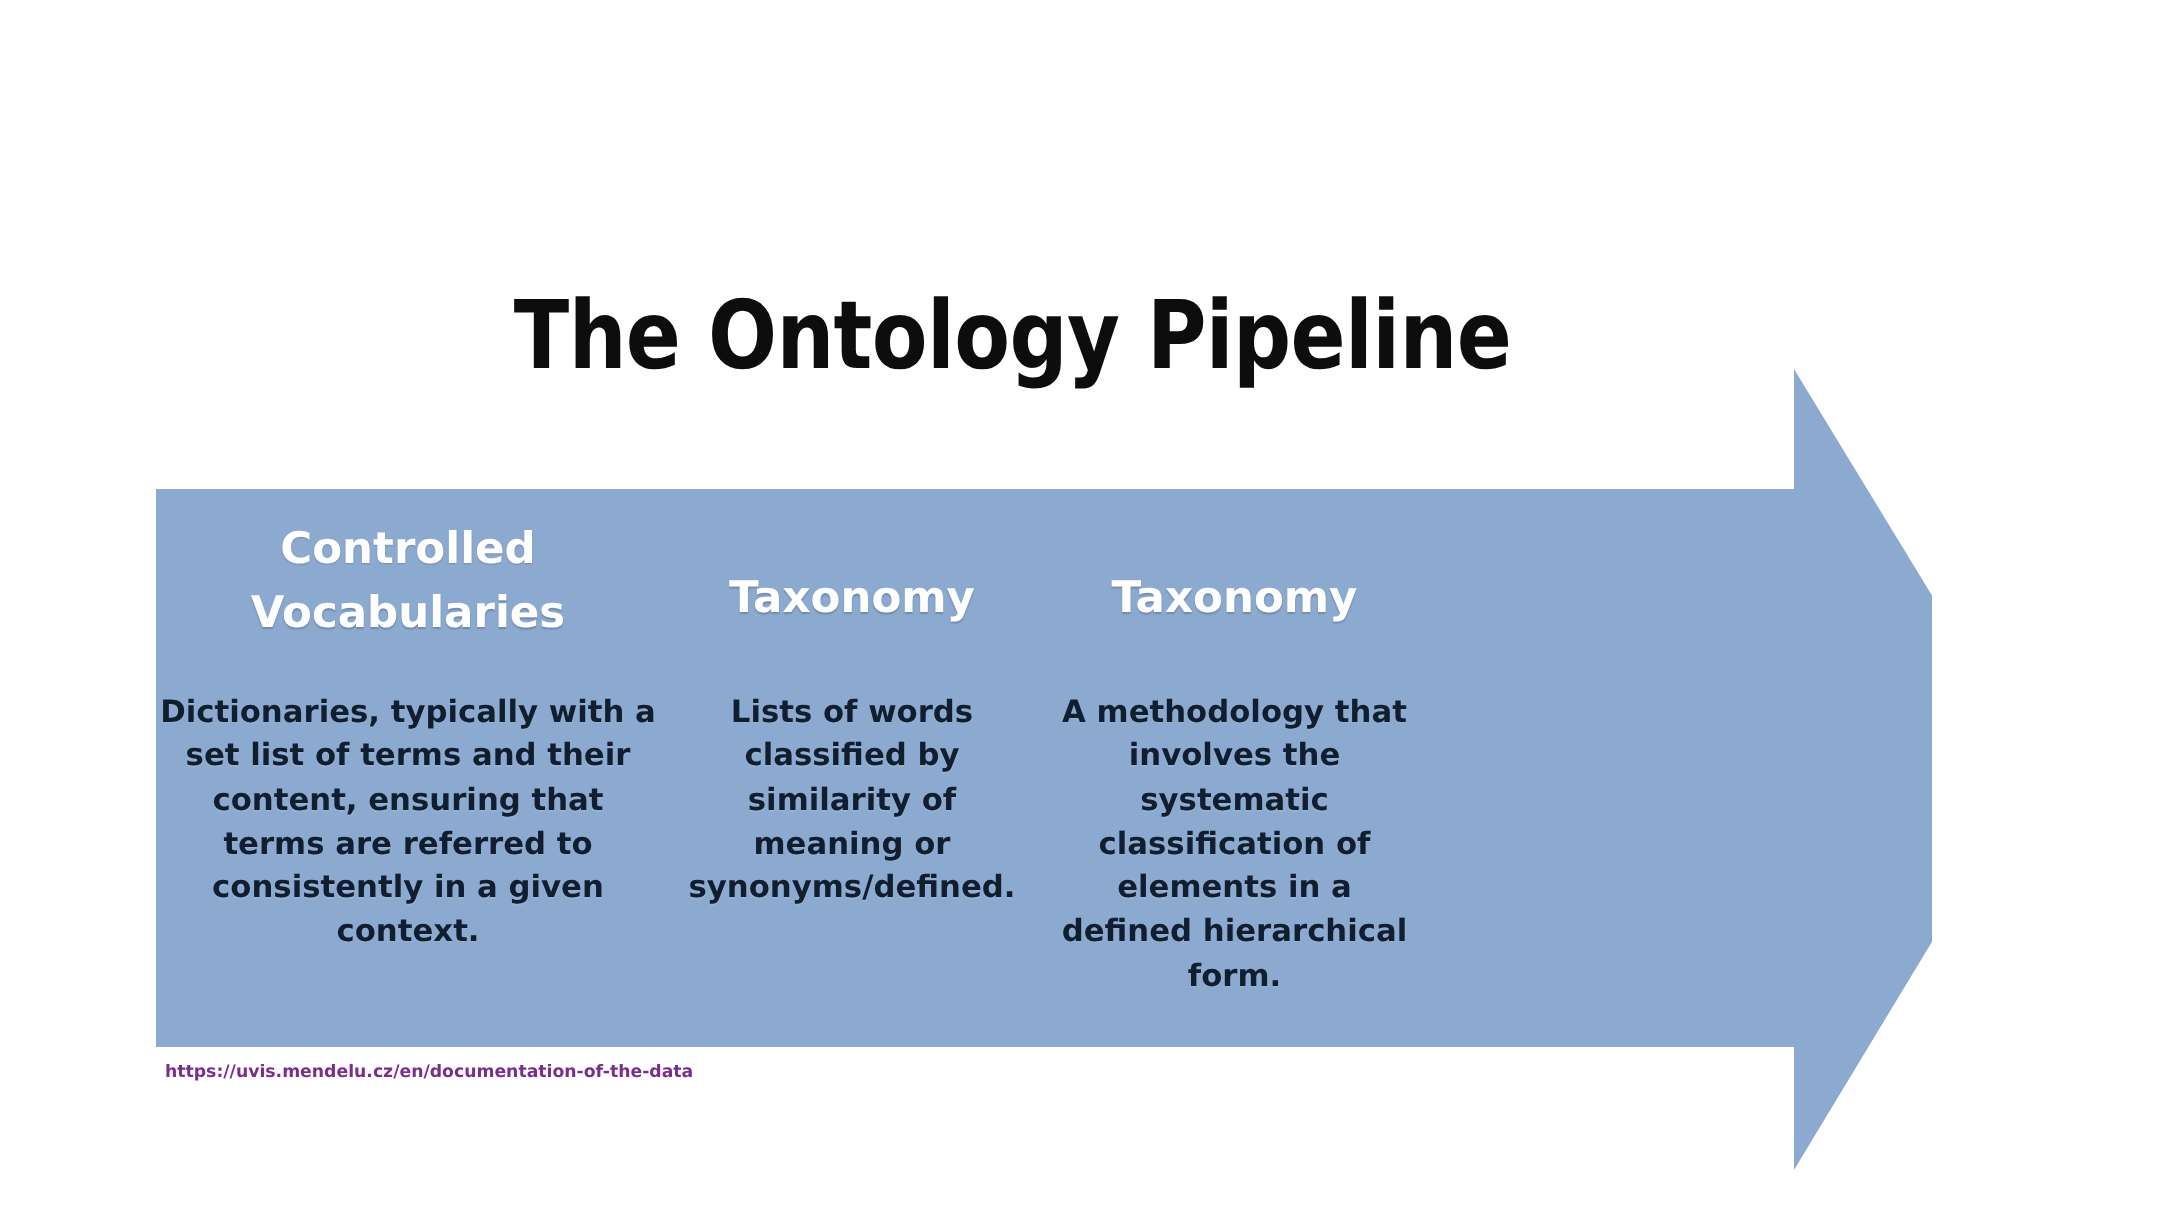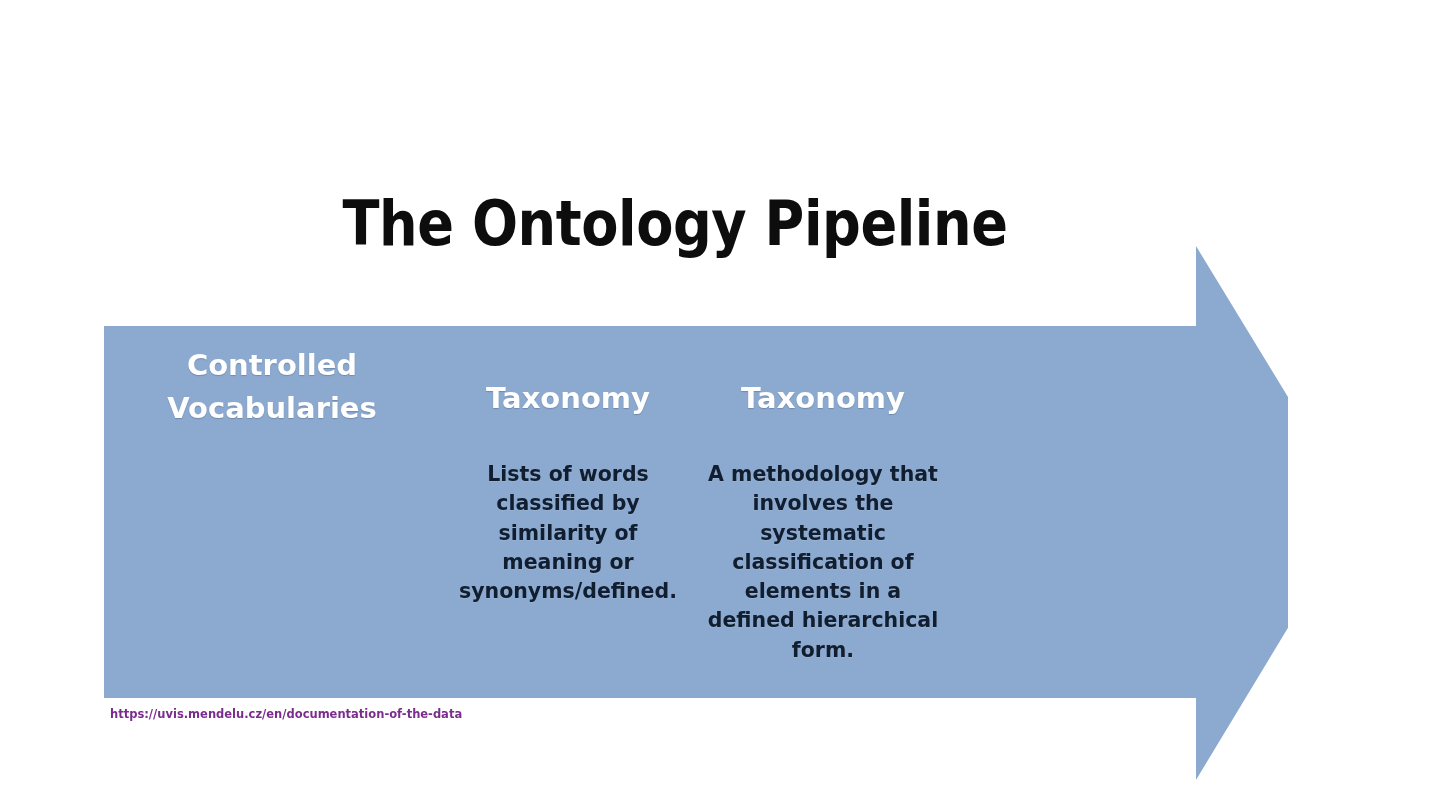--- a/index.html
+++ b/index.html
@@ -130,20 +130,21 @@
   <div class="arrow-wrap">
     <svg class="arrow-svg" viewBox="0 0 1456 804" xmlns="http://www.w3.org/2000/svg">
       <polygon points="104,326 1196,326 1196,246 1358,512 1196,780 1196,698 104,698" fill="#8CA9CF"></polygon>
     </svg>
   </div>
 
   <div class="columns">
 
     <div class="col col-1">
       <div class="col-heading">Controlled Vocabularies</div>
+      <div class="col-body">Dictionaries, typically with a set list of terms and their content, ensuring that terms are referred to consistently in a given context.</div>
     </div>
 
     <div class="col col-2">
       <div class="col-heading">Taxonomy</div>
       <div class="col-body">Lists of words classified by similarity of meaning or synonyms/defined.</div>
     </div>
 
     <div class="col col-3">
       <div class="col-heading">Taxonomy</div>
       <div class="col-body">A methodology that involves the systematic classification of elements in a defined hierarchical form.</div>

